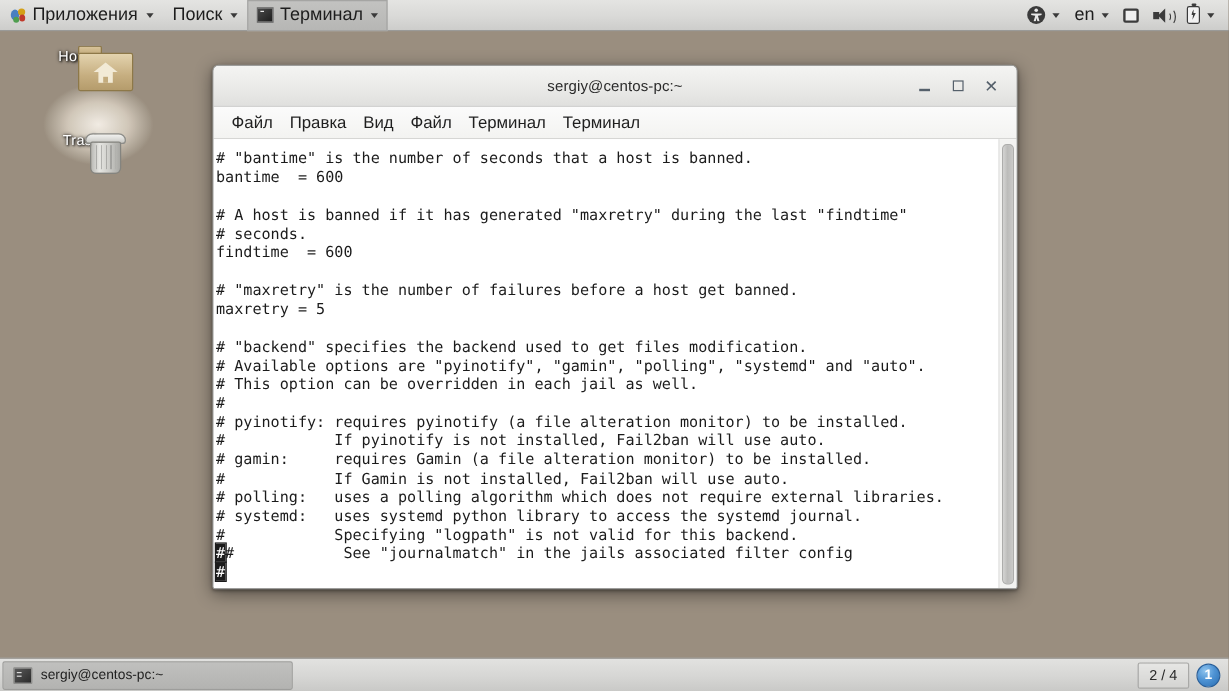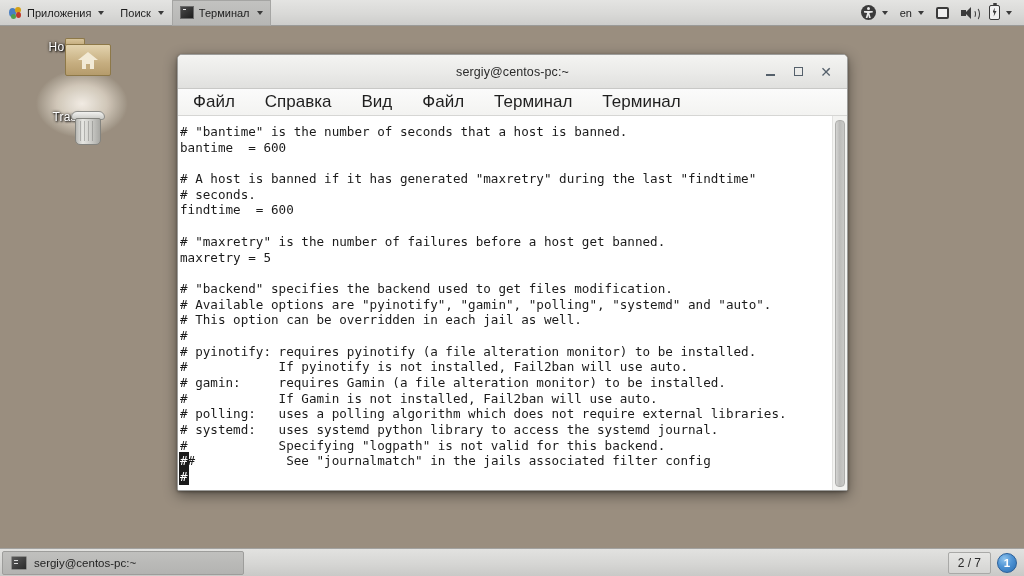--- a/index.html
+++ b/index.html
@@ -56,21 +56,21 @@
     filter: saturate(0.92) contrast(1.02);
   }
 
   
   #top-panel {
     position: absolute; left: 0; top: 0;
     width: 1024px; height: 26px;
     background: linear-gradient(to bottom, #e4e4e2 0%, #d9d9d7 55%, #cdcdcb 100%);
     border-bottom: 1px solid #9a9a98;
     display: flex; align-items: center;
-    font-size: 11px; color: #1d1d1d;
+    font-size: 15px; color: #1d1d1d;
     box-sizing: border-box;
     z-index: 30;
   }
   .panel-menu {
     display: flex; align-items: center; gap: 5px;
     padding: 0 8px; height: 26px; cursor: default;
     white-space: nowrap;
   }
   .panel-menu.active {
     background: linear-gradient(to bottom, #c3c3c1 0%, #b6b6b4 100%);
@@ -247,24 +247,24 @@
   .win-btn {
     width: 26px; height: 26px; display:flex; align-items:center; justify-content:center;
     color: #55606b; font-size: 12px; cursor: default; border-radius: 3px;
   }
   .win-btn .min-glyph { width: 9px; height: 2px; background: #55606b; margin-top: 7px; }
   .win-btn .max-glyph { width: 9px; height: 9px; border: 1.8px solid #55606b; box-sizing: border-box; }
   .win-btn .close-glyph { font-size: 14px; line-height: 1; font-weight: 500; }
 
   #menu-bar {
     height: 26px; display: flex; align-items: center;
-    padding-left: 8px; gap: 16px;
+    padding-left: 8px; gap: 0px;
     background: linear-gradient(to bottom,#fbfbfb,#f3f3f1);
     border-bottom: 1px solid #d6d6d4;
-    font-size: 17px; color: #1f1f1f;
+    font-size: 14px; color: #1f1f1f;
   }
   .menu-item { padding: 0 7px; height: 26px; display:flex; align-items:center; cursor: default; }
 
   #term-body {
     position: relative;
     height: calc(100% - 60px);
     background: #ffffff;
     display: flex;
   }
   #term-text {
@@ -441,39 +441,39 @@
           <span class="max-glyph"></span>
         </div>
         <div class="win-btn">
           <span class="close-glyph">✕</span>
         </div>
       </div>
     </div>
 
     <div id="menu-bar">
       <div class="menu-item">Файл</div>
-      <div class="menu-item">Справка</div>
+      <div class="menu-item">Правка</div>
       <div class="menu-item">Вид</div>
       <div class="menu-item">Файл</div>
       <div class="menu-item">Терминал</div>
       <div class="menu-item">Терминал</div>
     </div>
 
     <div id="term-body">
       <div id="term-text"><div class="line"># "bantime" is the number of seconds that a host is banned.</div><div class="line">bantime  = 600</div><div class="line">&nbsp;</div><div class="line"># A host is banned if it has generated "maxretry" during the last "findtime"</div><div class="line"># seconds.</div><div class="line">findtime  = 600</div><div class="line">&nbsp;</div><div class="line"># "maxretry" is the number of failures before a host get banned.</div><div class="line">maxretry = 5</div><div class="line">&nbsp;</div><div class="line"># "backend" specifies the backend used to get files modification.</div><div class="line"># Available options are "pyinotify", "gamin", "polling", "systemd" and "auto".</div><div class="line"># This option can be overridden in each jail as well.</div><div class="line">#</div><div class="line"># pyinotify: requires pyinotify (a file alteration monitor) to be installed.</div><div class="line">#            If pyinotify is not installed, Fail2ban will use auto.</div><div class="line"># gamin:     requires Gamin (a file alteration monitor) to be installed.</div><div class="line">#            If Gamin is not installed, Fail2ban will use auto.</div><div class="line"># polling:   uses a polling algorithm which does not require external libraries.</div><div class="line"># systemd:   uses systemd python library to access the systemd journal.</div><div class="line">#            Specifying "logpath" is not valid for this backend.</div><div class="line"><span class="cursor-block">#</span>#            See "journalmatch" in the jails associated filter config</div><div class="line"><span class="cursor-block">#</span></div></div>
       <div id="term-scroll">
         <div id="term-thumb"></div>
       </div>
     </div>
   </div>
 
   <div id="bottom-panel">
     <div id="task-button">
       <span class="task-term-icon"></span>
       <span>sergiy@centos-pc:~</span>
     </div>
     <div id="bp-right">
-      <div id="workspace-switcher">2 / 7</div>
+      <div id="workspace-switcher">2 / 4</div>
       <div id="notify-badge">1</div>
     </div>
   </div>
 
 </div>
 
 </body></html>

